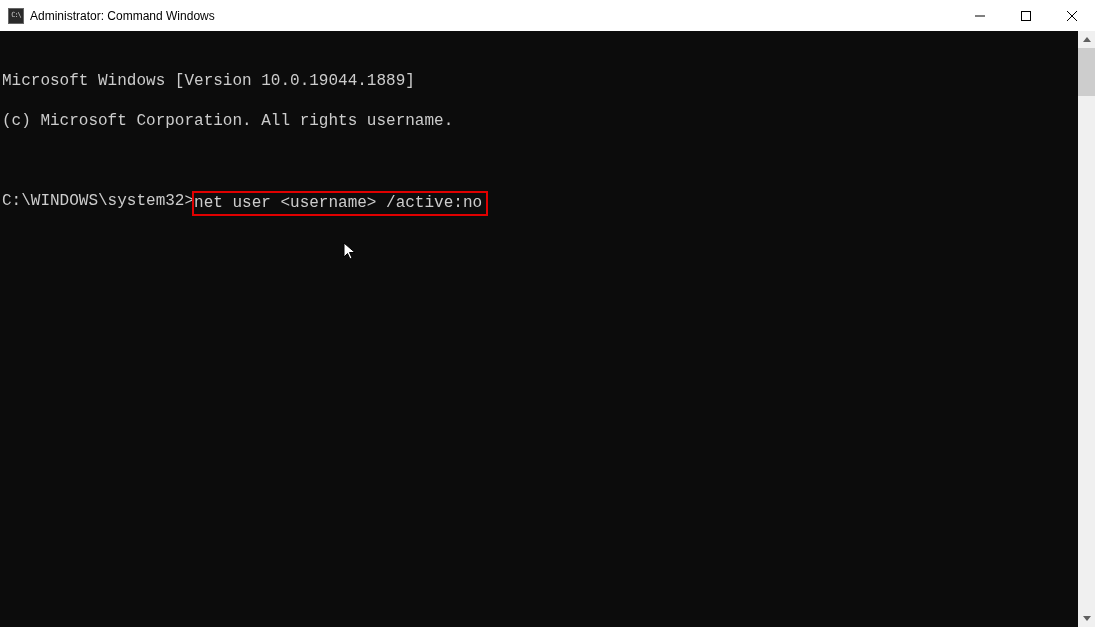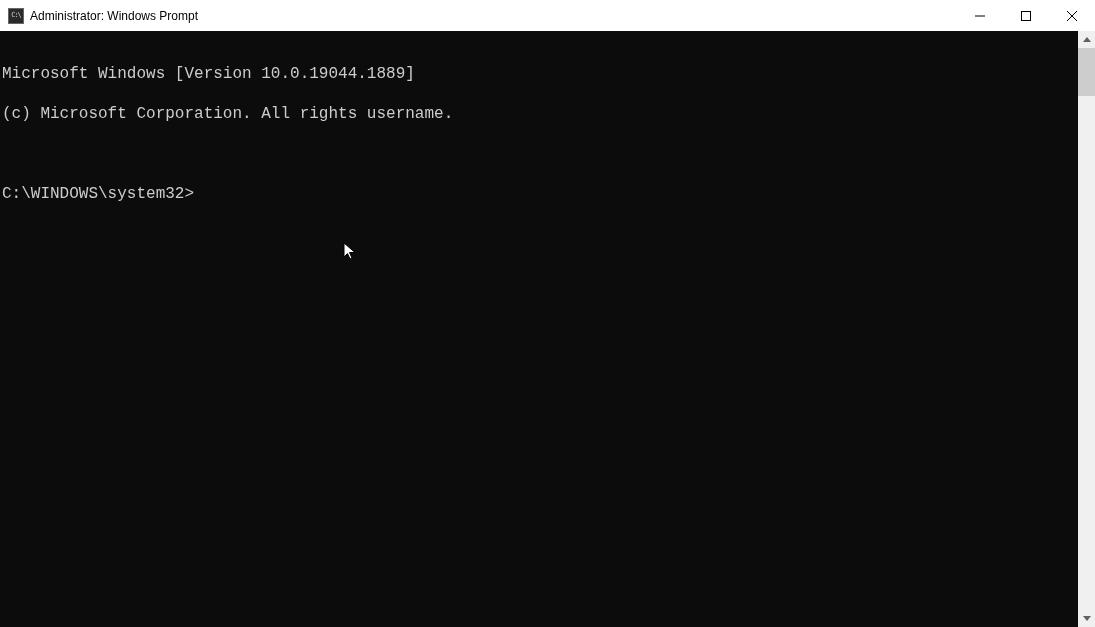--- a/index.html
+++ b/index.html
@@ -73,21 +73,21 @@
       height: calc(627px - 31px);
       background: #000;
     }
     .console {
       flex: 1;
       background: #0c0c0c;
       color: #cccccc;
       font-family: Consolas, "Courier New", monospace;
       font-size: 16px;
       line-height: 20px;
-      padding: 13px 0 0 2px;
+      padding: 20px 0 0 2px;
       white-space: pre;
       position: relative;
     }
     .console .line1,
     .console .line2,
     .console .blank,
     .console .prompt-line {
       margin: 0;
     }
     .prompt-line {
@@ -141,21 +141,21 @@
       width: 14px;
       height: 20px;
     }
   </style>
 </head>
 <body>
 
 <div class="titlebar">
   <div class="titlebar-left">
     <span class="app-icon">C:\</span>
-    <span class="titlebar-title">Administrator: Windows Prompt</span>
+    <span class="titlebar-title">Administrator: Command Windows</span>
   </div>
   <div class="titlebar-controls">
     <div class="titlebar-btn">
       <svg viewBox="0 0 10 10">
           <line x1="0" y1="5" x2="10" y2="5"></line>
         </svg>
     </div>
     <div class="titlebar-btn">
       <svg viewBox="0 0 10 10">
           <rect x="0.5" y="0.5" width="9" height="9"></rect>
@@ -168,21 +168,21 @@
         </svg>
     </div>
   </div>
 </div>
 
 <div class="console-wrap">
   <div class="console">
 <div class="line1">Microsoft Windows [Version 10.0.19044.1889]</div>
 <div class="line2">(c) Microsoft Corporation. All rights username.</div>
 <div class="blank">&nbsp;</div>
-<div class="prompt-line"><span>C:\WINDOWS\system32&gt;</span></div>
+<div class="prompt-line"><span>C:\WINDOWS\system32&gt;</span><span class="cmd-highlight"><span>net user &lt;username&gt; /active:no</span></span></div>
   </div>
 
   <div class="scrollbar">
     <div class="scroll-arrow">
       <svg width="8" height="5" viewBox="0 0 8 5">
           <path d="M0 5 L4 0 L8 5 Z" fill="#606060"></path>
         </svg>
     </div>
     <div class="scroll-thumb"></div>
     <div class="scroll-arrow">

